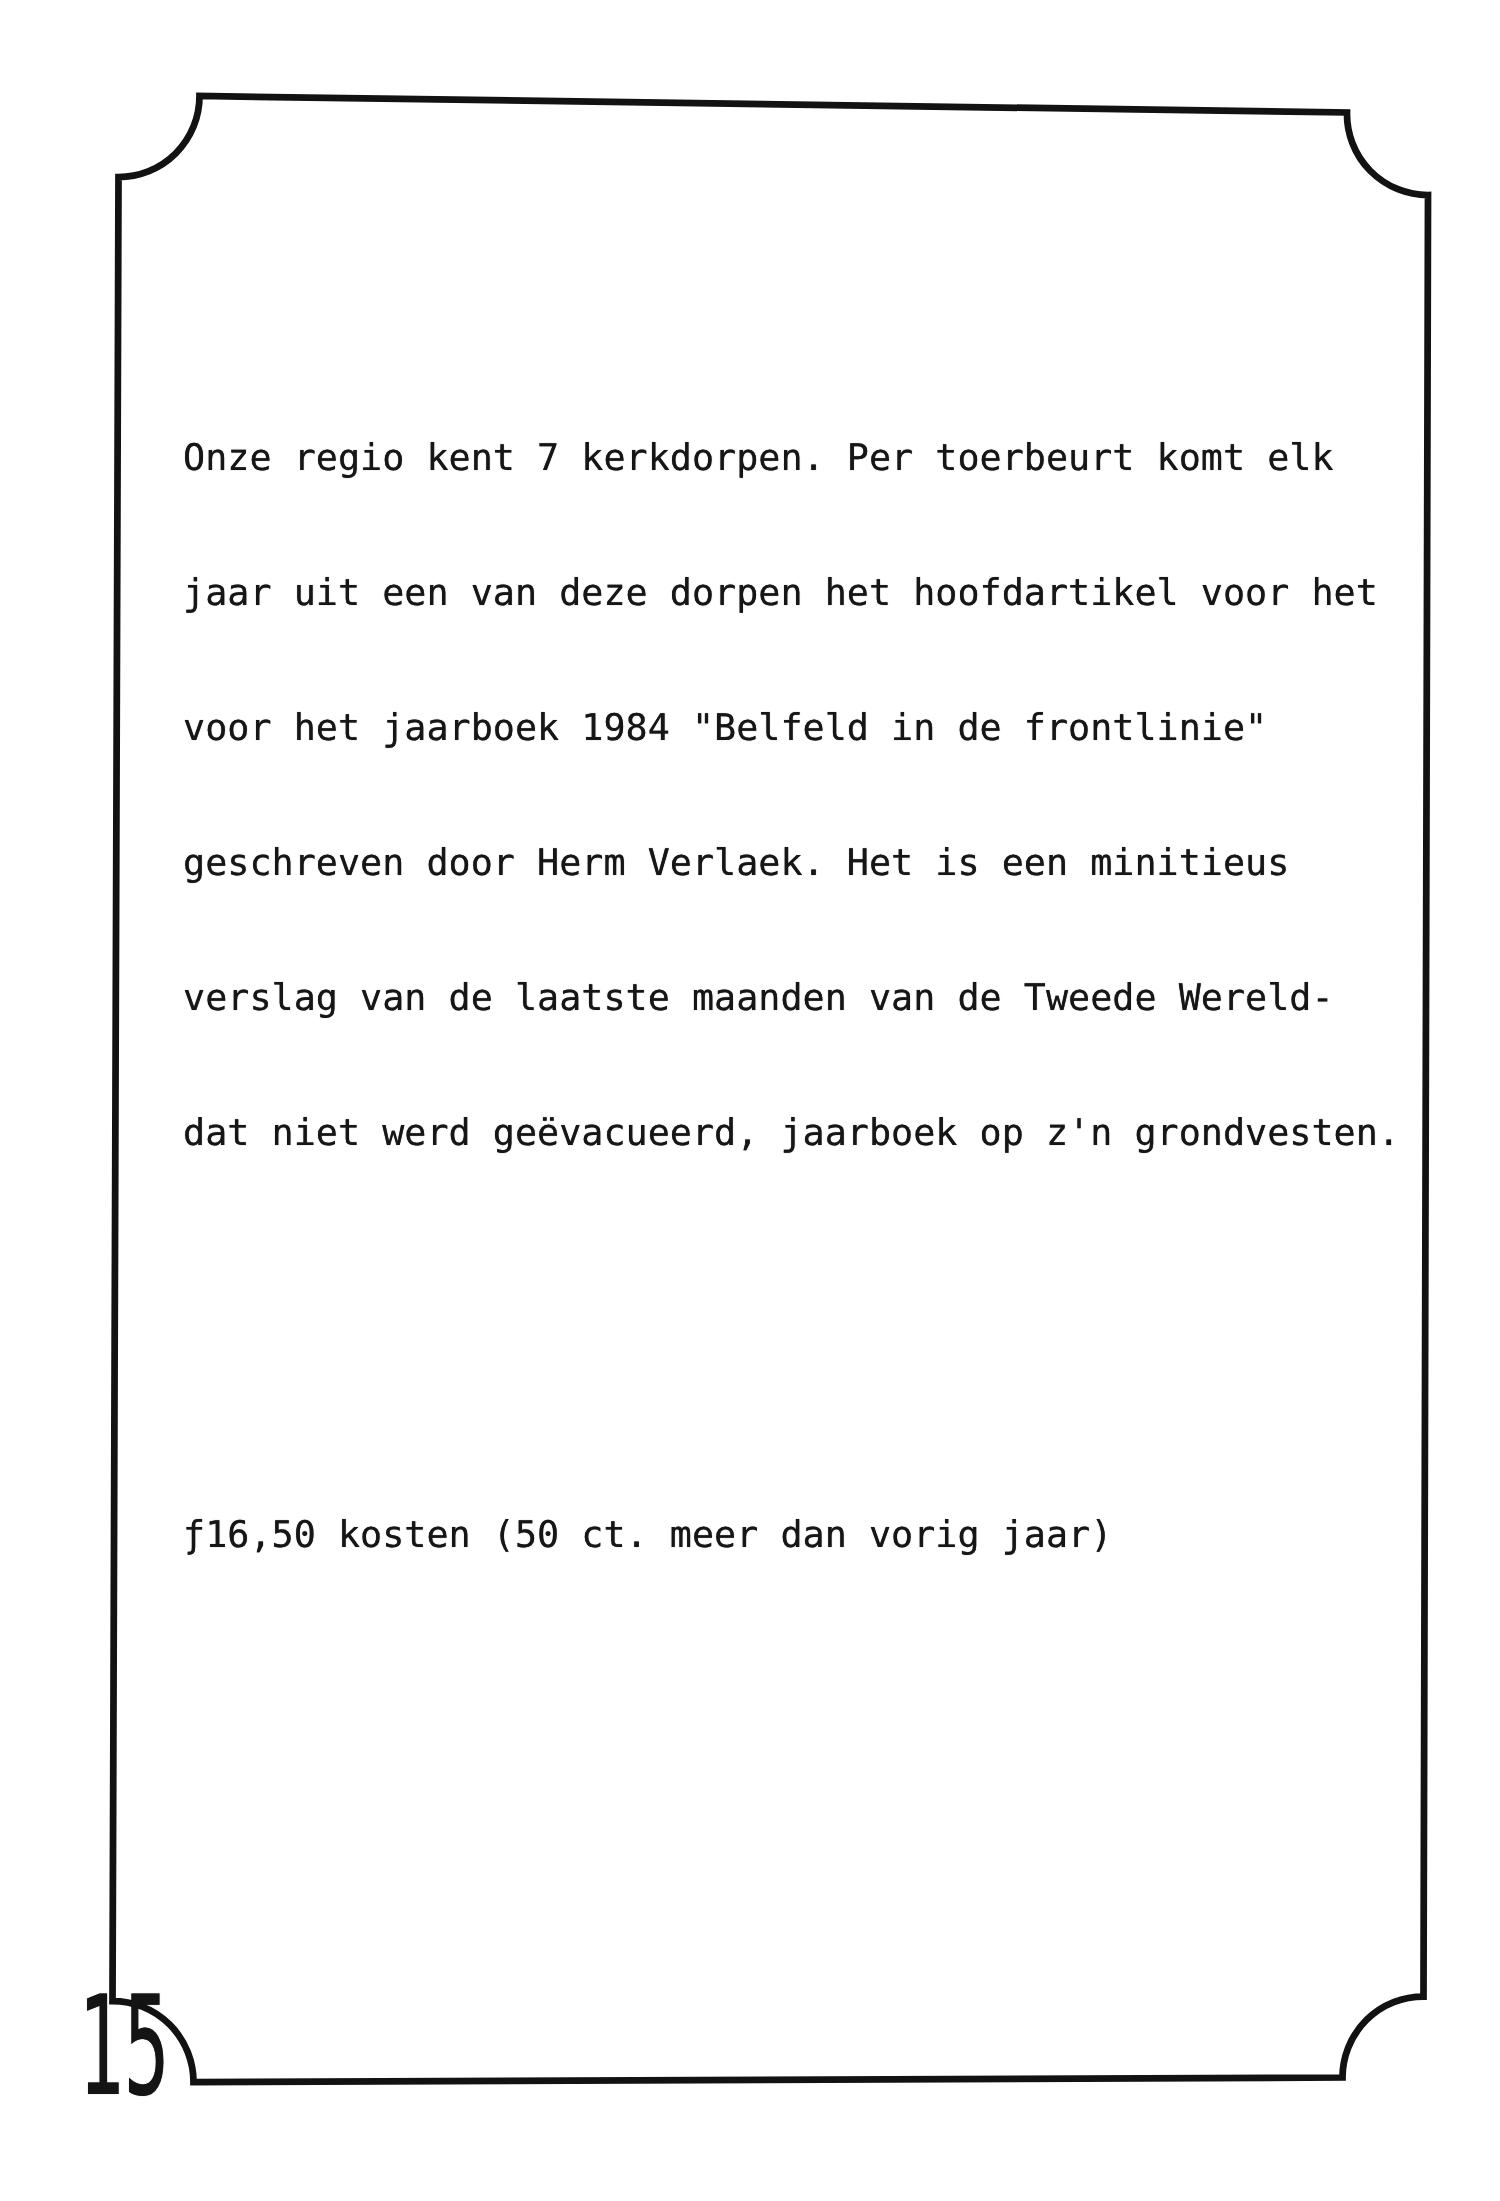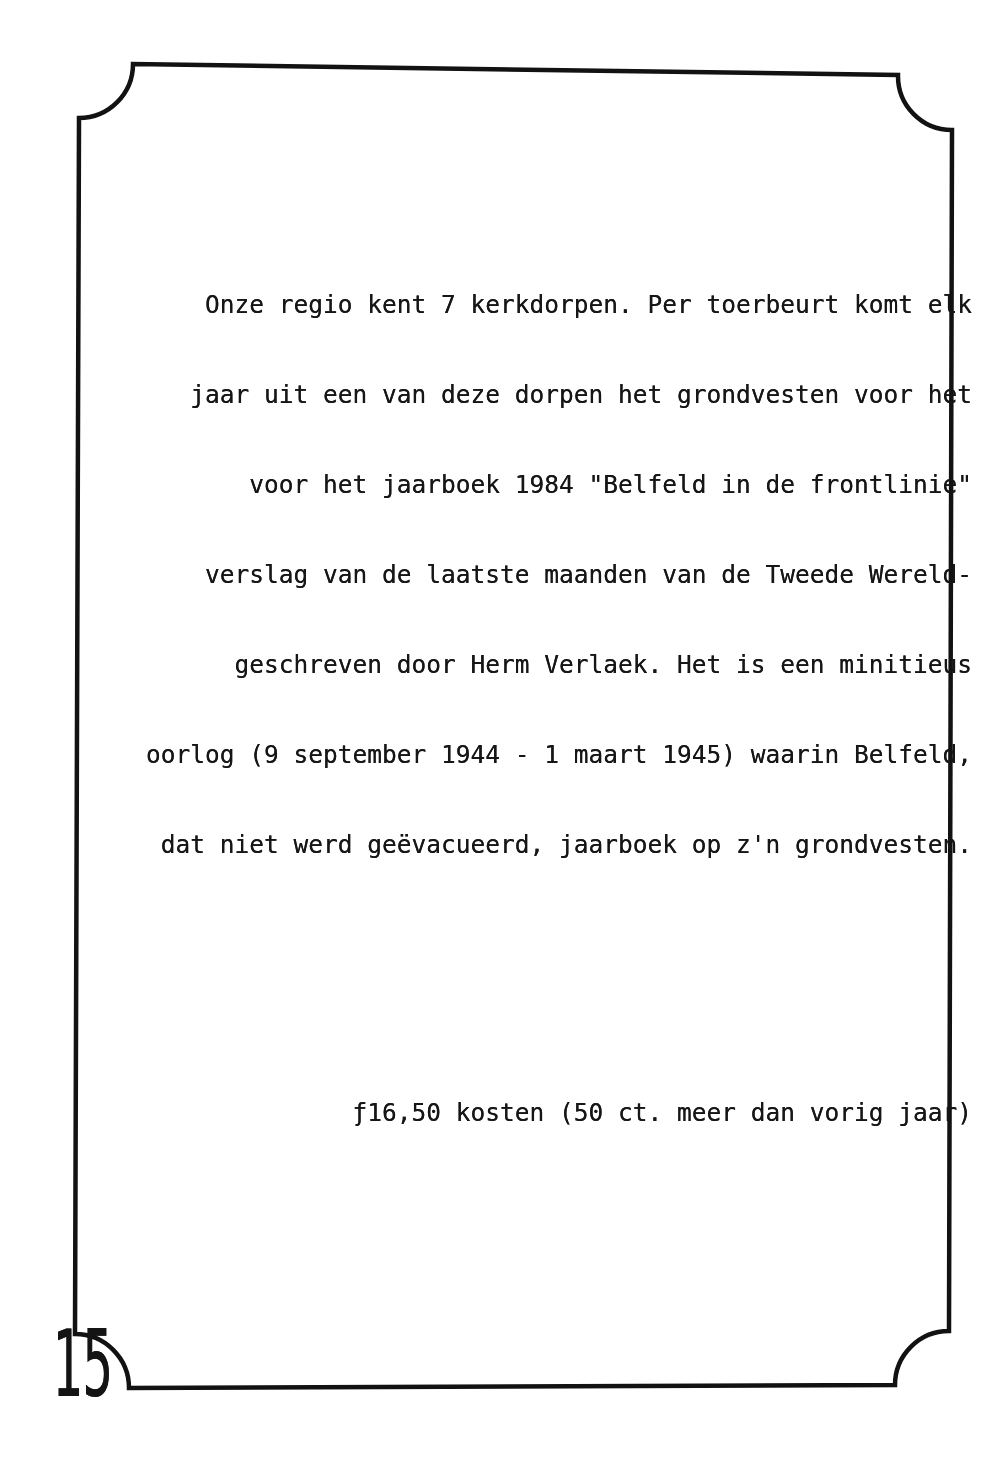--- a/index.html
+++ b/index.html
@@ -7,21 +7,20 @@
     padding: 0;
     background: #ffffff;
   }
   .page {
     position: relative;
     width: 1000px;
     height: 1467px;
     background: #ffffff;
     overflow: hidden;
     font-family: "DejaVu Sans Mono", monospace;
-    text-align: right;
   }
   .frame-svg {
     position: absolute;
     left: 0;
     top: 0;
     width: 1000px;
     height: 1467px;
     pointer-events: none;
   }
   .content {
@@ -60,25 +59,24 @@
 <div class="page">
 
   <svg class="frame-svg" viewBox="0 0 1000 1467" xmlns="http://www.w3.org/2000/svg">
     <path d="M 75,1334 L 79,118 A 54 54 0 0 0 133,64 L 898,75 A 54 54 0 0 0 952,130 L 949,1331 A 54 54 0 0 0 895,1385 L 129,1388 A 54 54 0 0 0 75,1334 Z" fill="none" stroke="#121212" stroke-width="4.5" stroke-linejoin="miter"></path>
   </svg>
 
   <div class="content typewriter">
 
     <div class="para">
       <div>Onze regio kent 7 kerkdorpen. Per toerbeurt komt elk</div>
-      <div>jaar uit een van deze dorpen het grondvesten voor het</div>
+      <div>jaar uit een van deze dorpen het hoofdartikel voor het</div>
       <div>voor het jaarboek 1984 "Belfeld in de frontlinie"</div>
+      <div>geschreven door Herm Verlaek. Het is een minitieus</div>
       <div>verslag van de laatste maanden van de Tweede Wereld-</div>
-      <div>geschreven door Herm Verlaek. Het is een minitieus</div>
-      <div>oorlog (9 september 1944 - 1 maart 1945) waarin Belfeld,</div>
       <div>dat niet werd geëvacueerd, jaarboek op z'n grondvesten.</div>
     </div>
 
     <div class="para para-pricing">
       <div>ƒ16,50 kosten (50 ct. meer dan vorig jaar)</div>
       
       
       
       
     </div>

